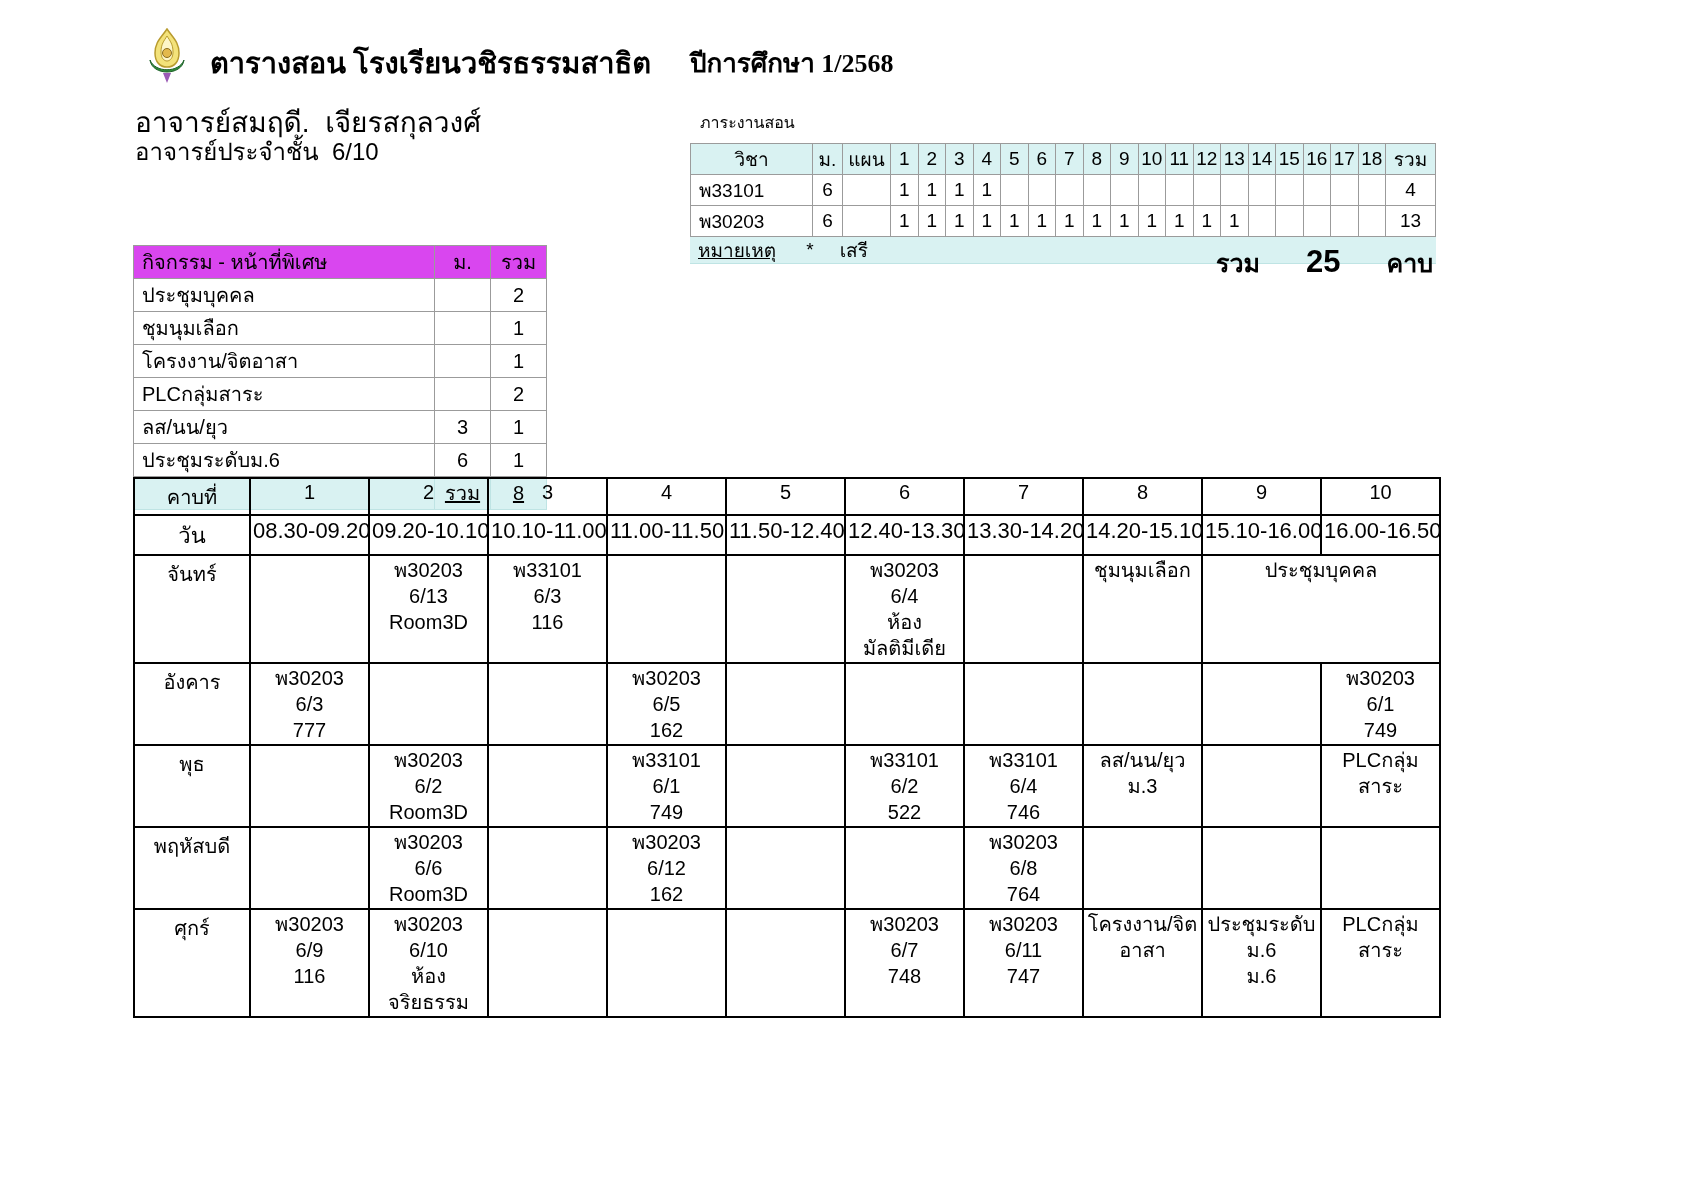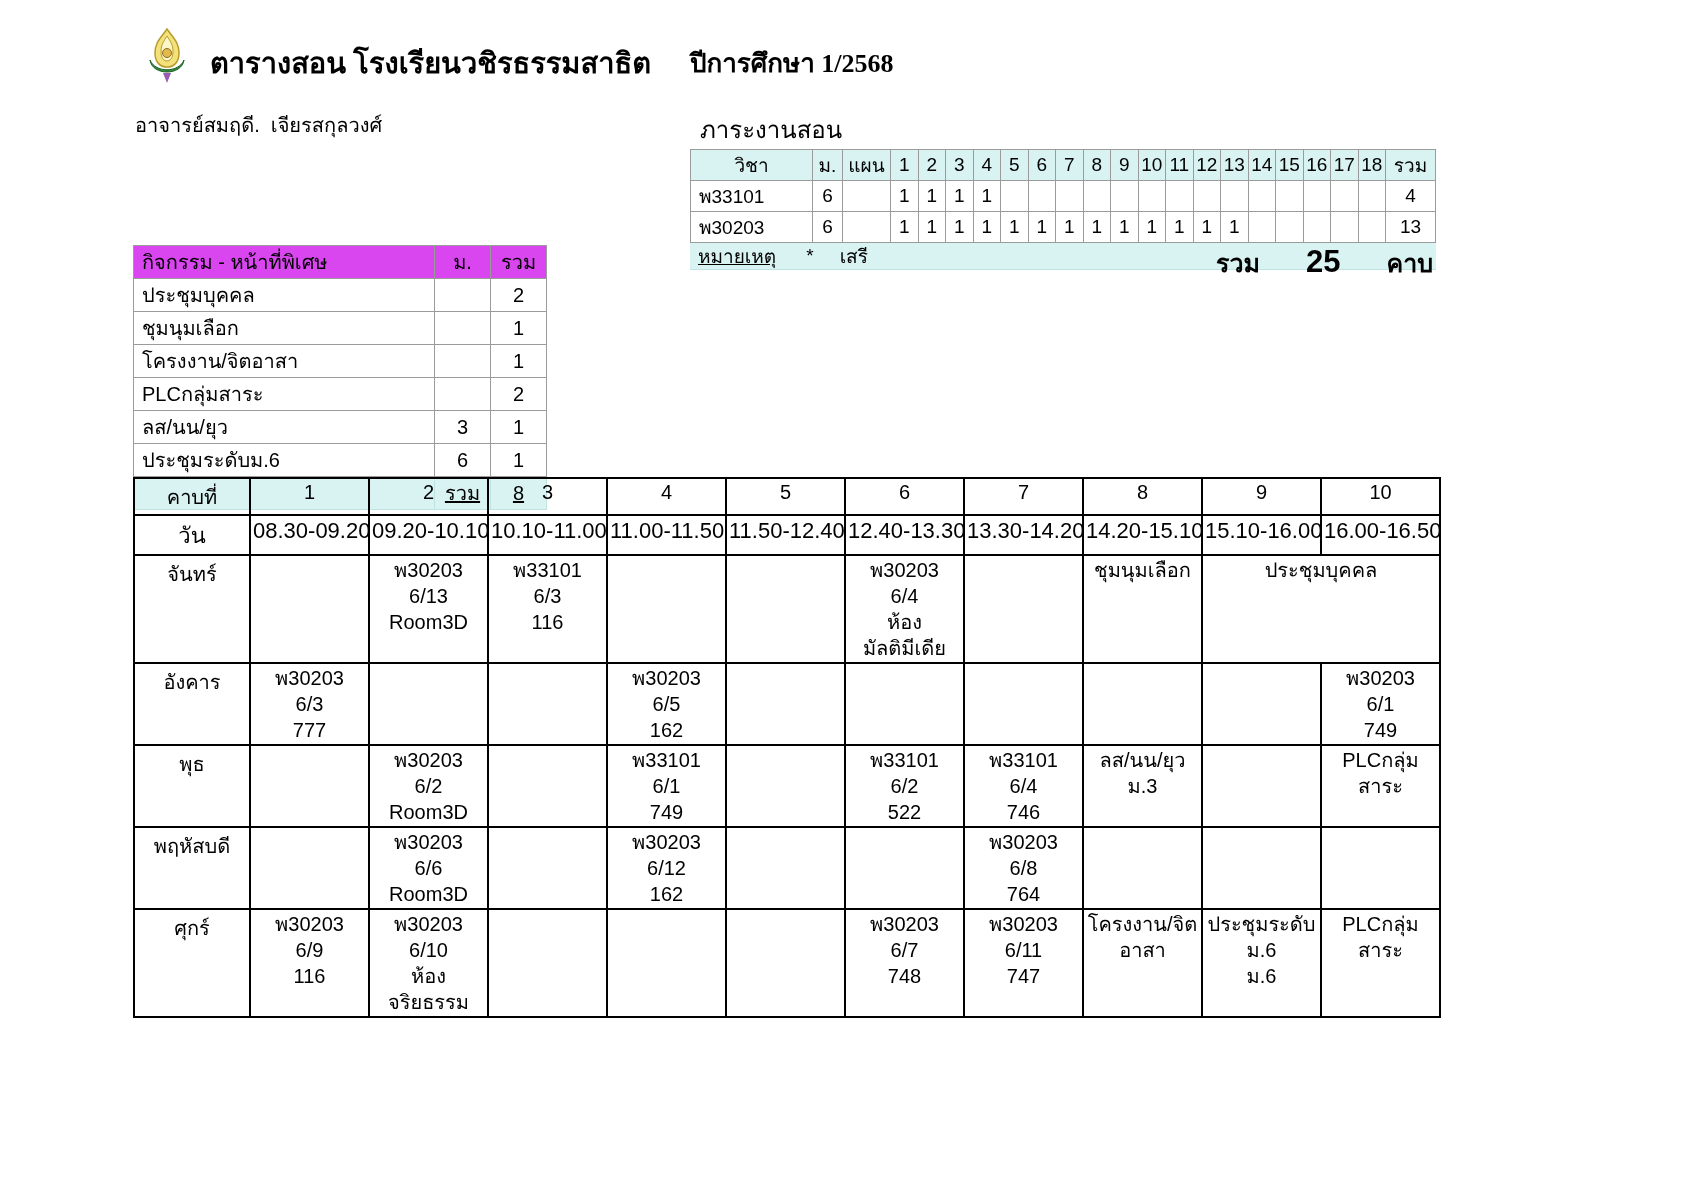--- a/index.html
+++ b/index.html
@@ -16,26 +16,26 @@
   .main-title {
     position:absolute; left:210px; top:40px;
     font-family:"Liberation Serif","DejaVu Serif",serif;
     font-weight:bold; font-size:29px; white-space:pre;
   }
   .year-title {
     position:absolute; left:690px; top:42px;
     font-family:"Liberation Serif","DejaVu Serif",serif;
     font-weight:bold; font-size:26px; white-space:pre;
   }
-  .teacher-name { position:absolute; left:135px; top:109px; font-size:20px; white-space:pre; }
+  .teacher-name { position:absolute; left:135px; top:100px; font-size:28px; white-space:pre; }
   .teacher-class { position:absolute; left:135px; top:132px; font-size:24px; white-space:pre; }
 
   
   .workload { position:absolute; left:690px; top:110px; width:746px; }
-  .workload-title { font-size:24px; padding-left:10px; margin-bottom:0;font-family:Liberation Serif, serif; }
+  .workload-title { font-size:16px; padding-left:10px; margin-bottom:8px;font-family:Liberation Serif, serif; }
   table { border-collapse:collapse; }
   .wl-table { table-layout:fixed; width:746px; }
   .wl-table th, .wl-table td {
     border:1px solid #9b9b9b; font-weight:normal;
     font-size:19px; height:28px; text-align:center; padding:0 1px;
     overflow:hidden; white-space:nowrap;
   }
   .wl-table tr:first-child th { background:#d9f2f2; }
   .wl-table tr:first-child th:nth-child(1){ width:122px; }
   .wl-table tr:first-child th:nth-child(2){ width:30px; }
@@ -95,20 +95,21 @@
     <path d="M25 1 C19 10 13 14 13 25 C13 34 18 39 25 39 C32 39 37 34 37 25 C37 14 31 10 25 1 Z" fill="#f3e27a" stroke="#b89b2e" stroke-width="1.5"></path>
     <path d="M25 8 C22 13 19 16 19 24 C19 30 22 33 25 33 C28 33 31 30 31 24 C31 16 28 13 25 8 Z" fill="#fdf6c8" stroke="#b89b2e" stroke-width="1"></path>
     <circle cx="25" cy="25" r="4.5" fill="#e3b94d" stroke="#8a6d1f" stroke-width="1"></circle>
     <path d="M8 32 C13 45 37 45 42 32 C40 48 10 48 8 32 Z" fill="#2e8b3a" stroke="#1d6128" stroke-width="1"></path>
     <path d="M21 45 L25 55 L29 45 Z" fill="#9a5bb5"></path>
   </svg>
 
   <div class="main-title">ตารางสอน โรงเรียนวชิรธรรมสาธิต</div>
   <div class="year-title">ปีการศึกษา 1/2568</div>
   <div class="teacher-name">อาจารย์สมฤดี.  เจียรสกุลวงศ์</div>
+  <div class="teacher-class">อาจารย์ประจำชั้น  6/10</div>
 
   <div class="workload">
     <div class="workload-title">ภาระงานสอน</div>
     <table class="wl-table">
         <tbody id="wl-body">
           <tr>
             <th>วิชา</th>
             <th>ม.</th>
             <th>แผน</th>
             <th>1</th>

